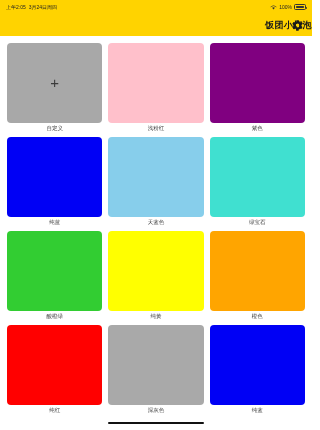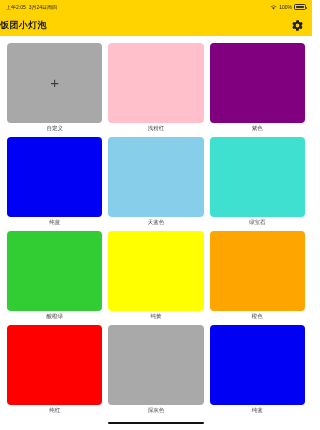--- a/index.html
+++ b/index.html
@@ -72,21 +72,21 @@
     width: 100%;
     background: #333333;
     border-radius: 0.7px;
   }
   
   .titlebar {
     height: 22px;
     background: #ffd300;
     display: flex;
     align-items: center;
-    justify-content: flex-start;
+    justify-content: flex-end;
     position: relative;
     box-sizing: border-box;
   }
   .title-text {
     font-size: 9px;
     color: #1a1a1a;
     font-weight: bold;
     letter-spacing: 0.4px;
   }
   .gear-btn {

